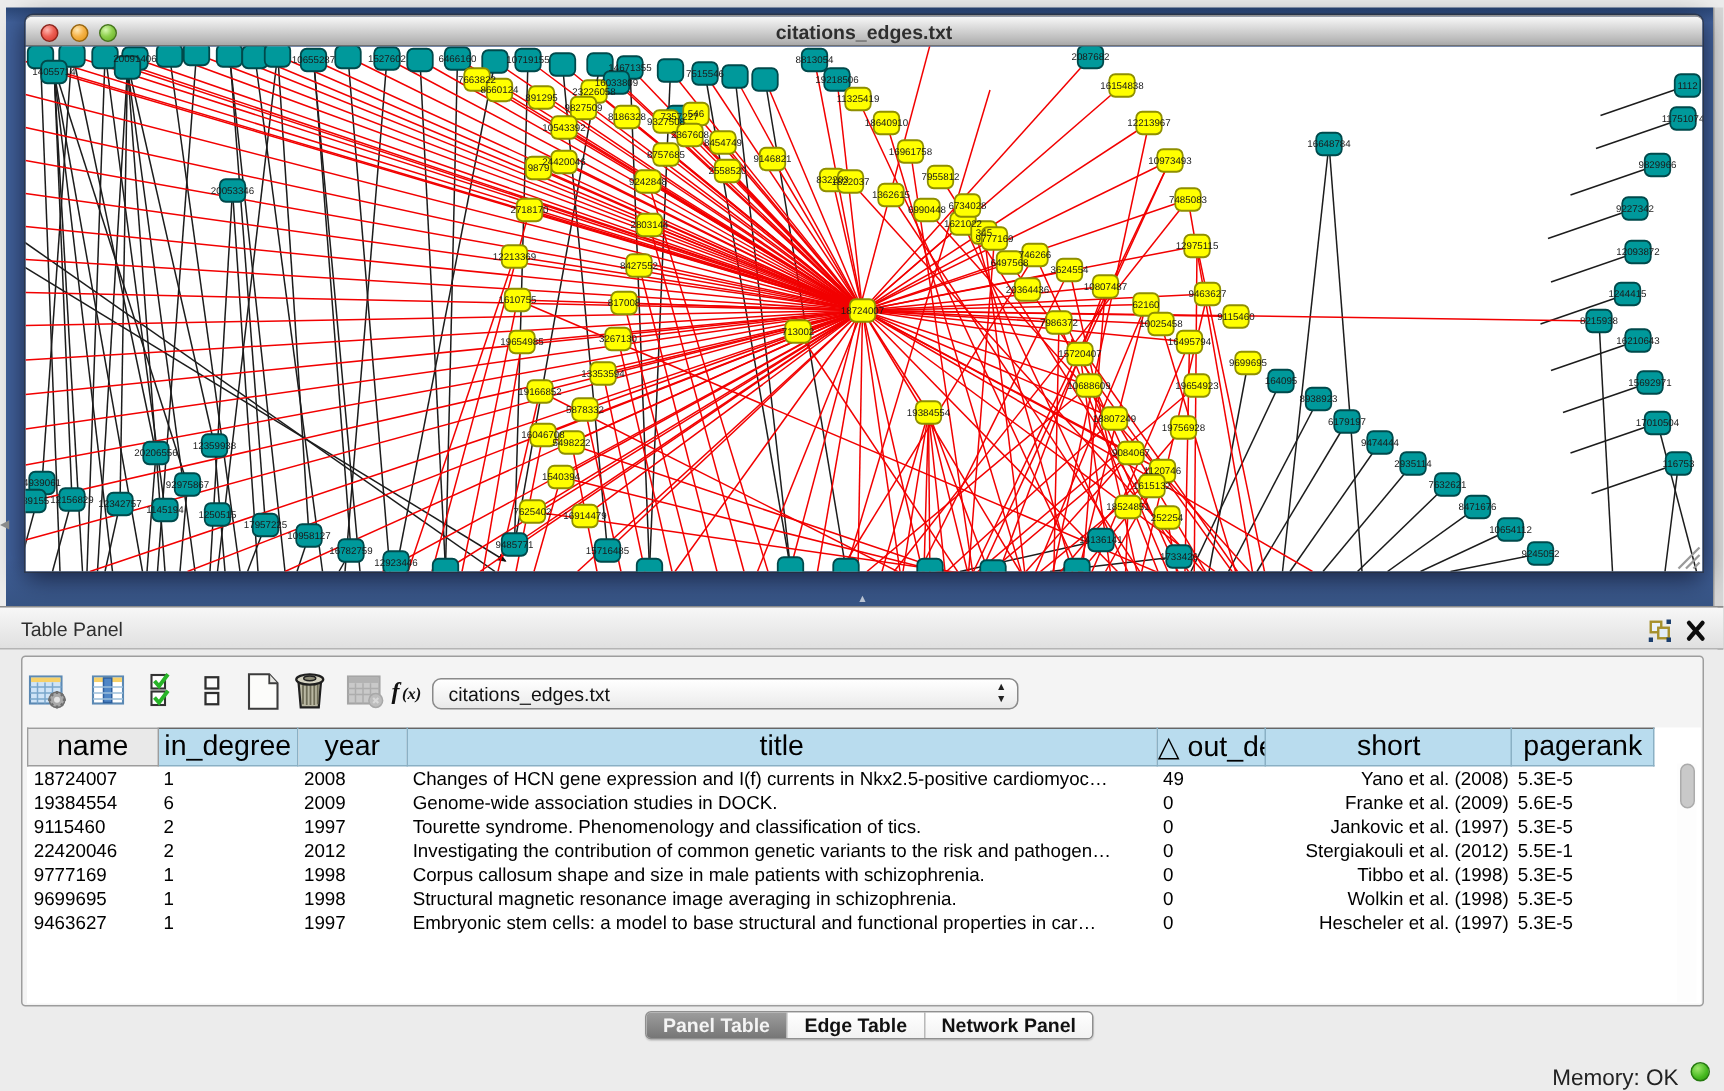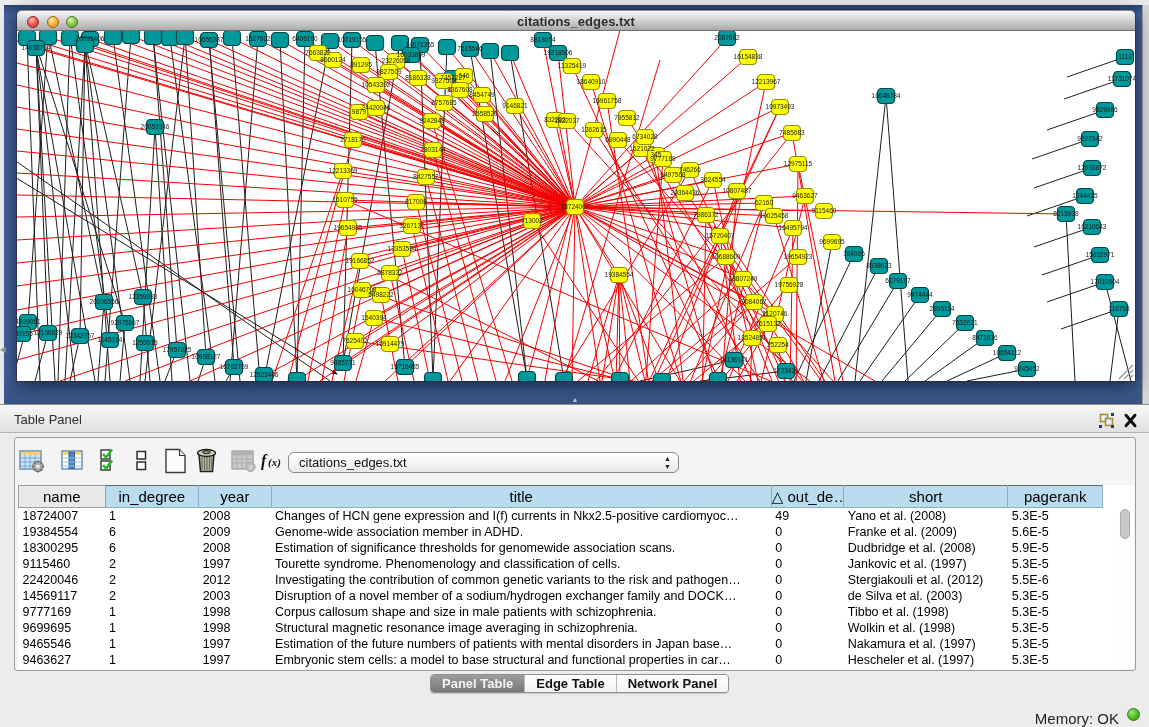--- a/index.html
+++ b/index.html
@@ -14,25 +14,25 @@
 .tl.g { left:49px; background:radial-gradient(circle at 35% 30%, #d7f8b0, #8ed04e 45%, #61a81d); border:0.5px solid #45761a; }
 
 .tpbar { position:absolute; left:0; top:404px; width:1149px; height:29px; background:linear-gradient(#f7f7f7,#e0e0e0); border-top:1px solid #8c8c8c; border-bottom:1px solid #b4b4b4; }
 .tpbar .label { position:absolute; left:14px; top:7px; font-size:13px; color:#2e2e2e; }
 .panel { position:absolute; left:0; top:434px; width:1149px; height:293px; background:#ececec; }
 .container { position:absolute; left:14px; top:3px; width:1122px; height:234px; background:#f4f4f4; border:1px solid #9d9d9d; border-radius:3px; }
 .combo { position:absolute; left:273px; top:14px; width:391px; height:21px; background:linear-gradient(#ffffff,#f1f1f1 70%,#e8e8e8); border:1px solid #8a8a8a; border-radius:6px; font-size:13px; color:#111; padding:2px 0 0 10px; }
 .combo .arr { position:absolute; right:7px; top:2px; font-size:7px; color:#222; line-height:8px; }
 
 table.grid { position:absolute; left:3px; top:47px; width:1085px; border-collapse:collapse; table-layout:fixed; font-size:12.5px; color:#000; background:#fff; }
-table.grid th { height:22px; font-weight:normal; font-size:15px; background:#b9dcee; border:1px solid #8ab0c4; border-top:1px solid #666; text-align:center; overflow:hidden; white-space:nowrap;margin-top:20px; }
+table.grid th { height:22px; font-weight:normal; font-size:19px; background:#b9dcee; border:1px solid #8ab0c4; border-top:1px solid #666; text-align:center; overflow:hidden; white-space:nowrap;margin-top:20px; }
 table.grid th.c1 { background:#e9e9e9; border-color:#9d9d9d; }
 table.grid td { height:16px; padding:0 2px 0 4px; overflow:hidden; white-space:nowrap; border:none; }
 .c1{width:86px} .c2{width:93px} .c3{width:72px} .c4{width:497px} .c5{width:72px} .c6{width:163px} .c7{width:94px}
-td.c6 { text-align:left; }
+td.c6 { text-align:right; }
 .vscroll { position:absolute; right:4px; top:71px; width:13px; height:159px; background:#fdfdfd; }
 .vthumb { position:absolute; right:1px; top:0px; width:10px; height:30px; background:#c9c9c9; border:1px solid #ababab; border-radius:5px; }
 
 .tabs { position:absolute; left:430px; top:674px; height:19px; display:flex; border:1px solid #8f8f8f; border-radius:4px; overflow:hidden; box-shadow:0 1px 1px rgba(0,0,0,0.15); font-size:13px; font-weight:bold; }
 .tab { padding:1px 11px 0; background:linear-gradient(#ffffff,#f2f2f2); color:#111; border-left:1px solid #b9b9b9; }
 .tab:first-child { border-left:none; }
 .tab.sel { background:linear-gradient(#9d9d9d,#767676); color:#f4f4f4; }
 .mem { position:absolute; right:30px; top:710px; font-size:15px; color:#222; }
 .dot { position:absolute; right:9px; top:708px; width:13px; height:13px; border-radius:50%; background:radial-gradient(circle at 35% 30%, #9ee76c, #44b81f 60%, #2f9412); border:1px solid #267a10; }
 .icons { position:absolute; right:10px; top:7px; }
@@ -708,89 +708,62 @@
             <td class="c3">2008</td>
             <td class="c4">Changes of HCN gene expression and I(f) currents in Nkx2.5-positive cardiomyoc…</td>
             <td class="c5">49</td>
             <td class="c6">Yano et al. (2008)</td>
             <td class="c7">5.3E-5</td>
           </tr>
 <tr>
             <td class="c1">19384554</td>
             <td class="c2">6</td>
             <td class="c3">2009</td>
-            <td class="c4">Genome-wide association member in ADHD.</td>
+            <td class="c4">Genome-wide association studies in DOCK.</td>
             <td class="c5">0</td>
             <td class="c6">Franke et al. (2009)</td>
             <td class="c7">5.6E-5</td>
           </tr>
 <tr>
-            <td class="c1">18300295</td>
-            <td class="c2">6</td>
-            <td class="c3">2008</td>
-            <td class="c4">Estimation of significance thresholds for genomewide association scans.</td>
-            <td class="c5">0</td>
-            <td class="c6">Dudbridge et al. (2008)</td>
-            <td class="c7">5.9E-5</td>
-          </tr>
-<tr>
             <td class="c1">9115460</td>
             <td class="c2">2</td>
             <td class="c3">1997</td>
-            <td class="c4">Tourette syndrome. Phenomenology and classification of cells.</td>
+            <td class="c4">Tourette syndrome. Phenomenology and classification of tics.</td>
             <td class="c5">0</td>
             <td class="c6">Jankovic et al. (1997)</td>
             <td class="c7">5.3E-5</td>
           </tr>
 <tr>
             <td class="c1">22420046</td>
             <td class="c2">2</td>
             <td class="c3">2012</td>
             <td class="c4">Investigating the contribution of common genetic variants to the risk and pathogen…</td>
             <td class="c5">0</td>
             <td class="c6">Stergiakouli et al. (2012)</td>
-            <td class="c7">5.5E-6</td>
-          </tr>
-<tr>
-            <td class="c1">14569117</td>
-            <td class="c2">2</td>
-            <td class="c3">2003</td>
-            <td class="c4">Disruption of a novel member of a sodium/hydrogen exchanger family and DOCK…</td>
-            <td class="c5">0</td>
-            <td class="c6">de Silva et al. (2003)</td>
-            <td class="c7">5.3E-5</td>
+            <td class="c7">5.5E-1</td>
           </tr>
 <tr>
             <td class="c1">9777169</td>
             <td class="c2">1</td>
             <td class="c3">1998</td>
             <td class="c4">Corpus callosum shape and size in male patients with schizophrenia.</td>
             <td class="c5">0</td>
             <td class="c6">Tibbo et al. (1998)</td>
             <td class="c7">5.3E-5</td>
           </tr>
 <tr>
             <td class="c1">9699695</td>
             <td class="c2">1</td>
             <td class="c3">1998</td>
             <td class="c4">Structural magnetic resonance image averaging in schizophrenia.</td>
             <td class="c5">0</td>
             <td class="c6">Wolkin et al. (1998)</td>
             <td class="c7">5.3E-5</td>
           </tr>
 <tr>
-            <td class="c1">9465546</td>
-            <td class="c2">1</td>
-            <td class="c3">1997</td>
-            <td class="c4">Estimation of the future numbers of patients with mental disorders in Japan base…</td>
-            <td class="c5">0</td>
-            <td class="c6">Nakamura et al. (1997)</td>
-            <td class="c7">5.3E-5</td>
-          </tr>
-<tr>
             <td class="c1">9463627</td>
             <td class="c2">1</td>
             <td class="c3">1997</td>
             <td class="c4">Embryonic stem cells: a model to base structural and functional properties in car…</td>
             <td class="c5">0</td>
             <td class="c6">Hescheler et al. (1997)</td>
             <td class="c7">5.3E-5</td>
           </tr>
     </tbody>
       </table>

